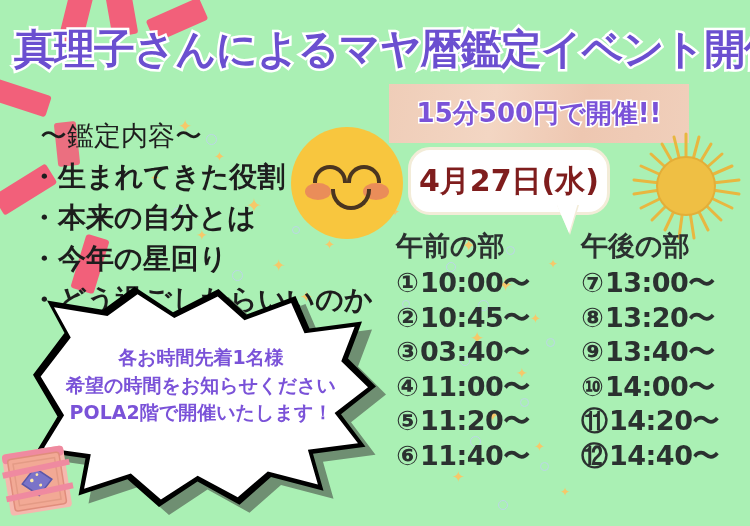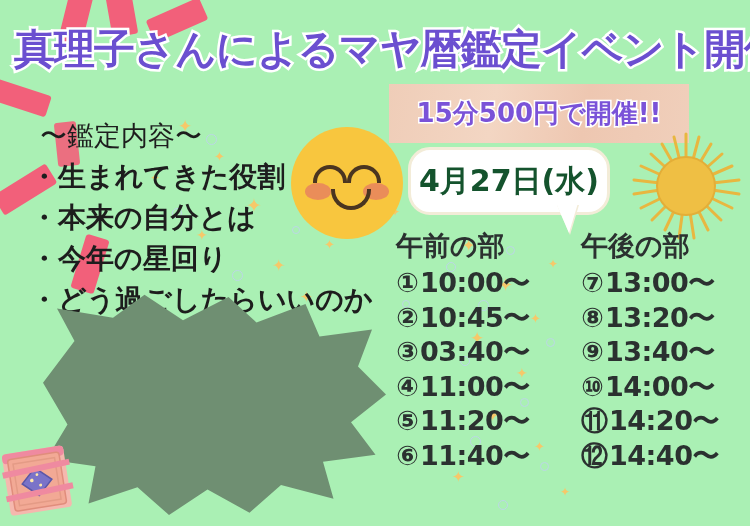--- a/index.html
+++ b/index.html
@@ -59,21 +59,21 @@
   .eye.r{right:22px;}
   .mouth{position:absolute;left:40px;top:62px;width:32px;height:17px;
          border:4px solid #4a3520;border-top:none;border-radius:0 0 32px 32px;}
 
   
   #date-bubble{
     position:absolute;left:408px;top:147px;width:196px;height:62px;
     background:#ffffff;border:3px solid #f3ecd8;border-radius:22px;
     display:flex;align-items:center;justify-content:center;
   }
-  #date-text{font-size:30px;font-weight:bold;color:#14532d;white-space:nowrap;}
+  #date-text{font-size:30px;font-weight:bold;color:#7f1d1d;white-space:nowrap;}
   #bubble-tail{
     position:absolute;left:556px;top:203px;width:0;height:0;
     border-left:13px solid transparent;border-right:9px solid transparent;
     border-top:30px solid #ffffff;
     filter:drop-shadow(1px 2px 0 #f3ecd8);
   }
 
   
   #sun{position:absolute;left:629px;top:130px;width:115px;height:112px;}
 
@@ -287,20 +287,28 @@
           </div>
         <div class="slot">
             <span class="num">⑫</span>
             <span class="tm">14:40〜</span>
           </div>
       </div>
     </div>
   </div>
 
   <div id="notice-shadow"></div>
+  <div id="notice">
+    <div id="notice-inner"></div>
+    <div id="notice-text">
+      <div>各お時間先着1名様</div>
+      <div>希望の時間をお知らせください</div>
+      <div>POLA2階で開催いたします！</div>
+    </div>
+  </div>
 
   <svg id="tarot-book" viewBox="0 0 78 76">
     <rect x="4" y="6" width="62" height="62" rx="4" fill="#f5b8ae"></rect>
     <rect x="4" y="6" width="62" height="10" rx="4" fill="#ef8aa0"></rect>
     <rect x="9" y="12" width="52" height="52" rx="3" fill="#f2a995" stroke="#e08d7c" stroke-width="1.5"></rect>
     <rect x="14" y="17" width="42" height="42" fill="none" stroke="#e49b86" stroke-width="1.5"></rect>
     <path d="M35 24 L50 38 L35 52 L20 38 Z" fill="#7a73c8" stroke="#5b57a8" stroke-width="1.5"></path>
     <circle cx="30" cy="36" r="1.8" fill="#ffe9a8"></circle>
     <circle cx="38" cy="42" r="1.5" fill="#ffe9a8"></circle>
     <circle cx="36" cy="31" r="1.4" fill="#ffe9a8"></circle>

